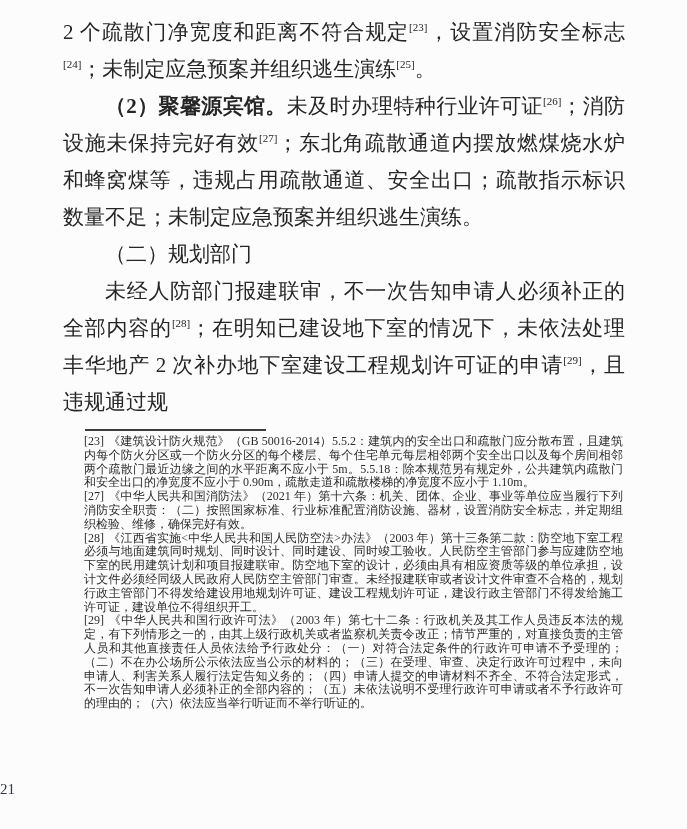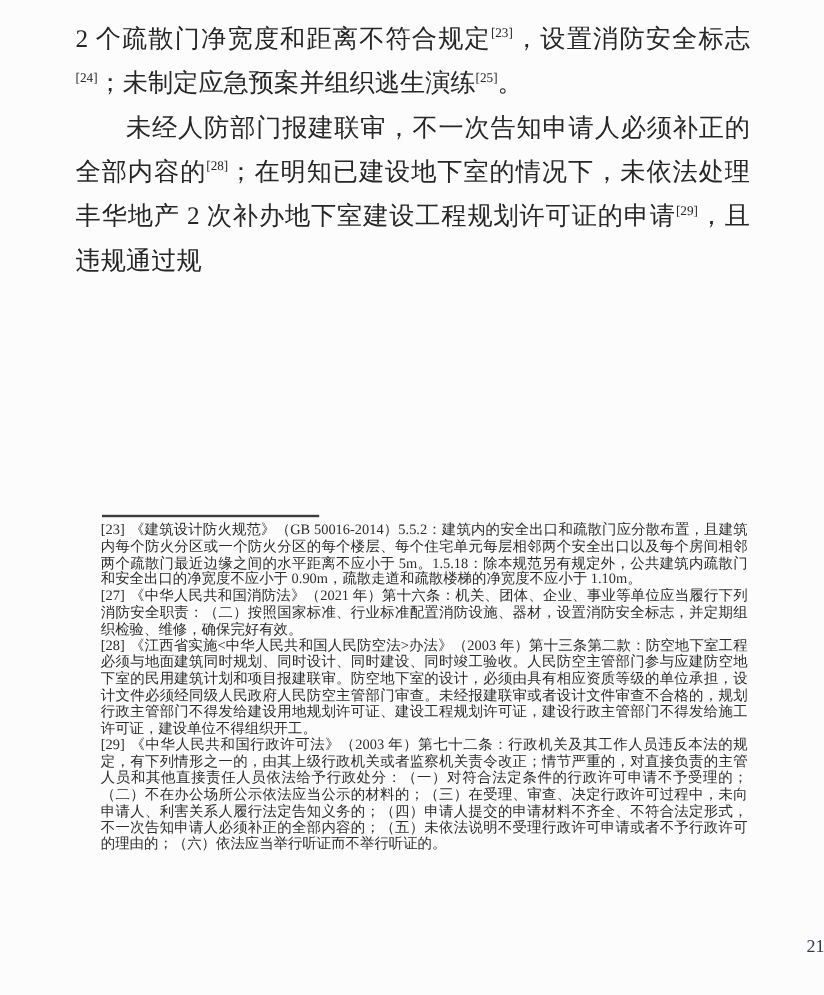--- a/index.html
+++ b/index.html
@@ -51,34 +51,36 @@
     text-justify: inter-ideograph;
     color: #2c2c2c;
   }
   .footnote { margin: 0; }
   .fn-ref { margin-right: 0.35em; }
   .page-number {
     position: absolute;
     left: 0;
     right: 0;
     top: 781px;
-    text-align: right;
+    text-align: left;
     font-size: 15px;
     color: #33384a;
   }
 </style>
 </head>
 <body>
 
 <div class="page">
   <div class="body-text">
       <p class="para"><span class="seg-normal">2 个疏散门净宽度和距离不符合规定</span><span class="seg-sup">[23]</span><span class="seg-normal">，设置消防安全标志</span><span class="seg-sup">[24]</span><span class="seg-normal">；未制定应急预案并组织逃生演练</span><span class="seg-sup">[25]</span><span class="seg-normal">。</span></p>
+      <p class="para indent"><span class="seg-bold">（2）聚馨源宾馆。</span><span class="seg-normal">未及时办理特种行业许可证</span><span class="seg-sup">[26]</span><span class="seg-normal">；消防设施未保持完好有效</span><span class="seg-sup">[27]</span><span class="seg-normal">；东北角疏散通道内摆放燃煤烧水炉和蜂窝煤等，违规占用疏散通道、安全出口；疏散指示标识数量不足；未制定应急预案并组织逃生演练。</span></p>
+      <p class="para indent"><span class="seg-normal">（二）规划部门</span></p>
       <p class="para indent"><span class="seg-normal">未经人防部门报建联审，不一次告知申请人必须补正的全部内容的</span><span class="seg-sup">[28]</span><span class="seg-normal">；在明知已建设地下室的情况下，未依法处理丰华地产 2 次补办地下室建设工程规划许可证的申请</span><span class="seg-sup">[29]</span><span class="seg-normal">，且违规通过规</span></p>
     </div>
   <div class="footnote-sep"></div>
   <div class="footnotes">
-      <p class="footnote"><span class="fn-ref">[23]</span><span class="fn-text">《建筑设计防火规范》（GB 50016-2014）5.5.2：建筑内的安全出口和疏散门应分散布置，且建筑内每个防火分区或一个防火分区的每个楼层、每个住宅单元每层相邻两个安全出口以及每个房间相邻两个疏散门最近边缘之间的水平距离不应小于 5m。1.5.18：除本规范另有规定外，公共建筑内疏散门和安全出口的净宽度不应小于 0.90m，疏散走道和疏散楼梯的净宽度不应小于 1.10m。</span></p>
+      <p class="footnote"><span class="fn-ref">[23]</span><span class="fn-text">《建筑设计防火规范》（GB 50016-2014）5.5.2：建筑内的安全出口和疏散门应分散布置，且建筑内每个防火分区或一个防火分区的每个楼层、每个住宅单元每层相邻两个安全出口以及每个房间相邻两个疏散门最近边缘之间的水平距离不应小于 5m。5.5.18：除本规范另有规定外，公共建筑内疏散门和安全出口的净宽度不应小于 0.90m，疏散走道和疏散楼梯的净宽度不应小于 1.10m。</span></p>
       <p class="footnote"><span class="fn-ref">[27]</span><span class="fn-text">《中华人民共和国消防法》（2021 年）第十六条：机关、团体、企业、事业等单位应当履行下列消防安全职责：（二）按照国家标准、行业标准配置消防设施、器材，设置消防安全标志，并定期组织检验、维修，确保完好有效。</span></p>
       <p class="footnote"><span class="fn-ref">[28]</span><span class="fn-text">《江西省实施&lt;中华人民共和国人民防空法&gt;办法》（2003 年）第十三条第二款：防空地下室工程必须与地面建筑同时规划、同时设计、同时建设、同时竣工验收。人民防空主管部门参与应建防空地下室的民用建筑计划和项目报建联审。防空地下室的设计，必须由具有相应资质等级的单位承担，设计文件必须经同级人民政府人民防空主管部门审查。未经报建联审或者设计文件审查不合格的，规划行政主管部门不得发给建设用地规划许可证、建设工程规划许可证，建设行政主管部门不得发给施工许可证，建设单位不得组织开工。</span></p>
       <p class="footnote"><span class="fn-ref">[29]</span><span class="fn-text">《中华人民共和国行政许可法》（2003 年）第七十二条：行政机关及其工作人员违反本法的规定，有下列情形之一的，由其上级行政机关或者监察机关责令改正；情节严重的，对直接负责的主管人员和其他直接责任人员依法给予行政处分：（一）对符合法定条件的行政许可申请不予受理的；（二）不在办公场所公示依法应当公示的材料的；（三）在受理、审查、决定行政许可过程中，未向申请人、利害关系人履行法定告知义务的；（四）申请人提交的申请材料不齐全、不符合法定形式，不一次告知申请人必须补正的全部内容的；（五）未依法说明不受理行政许可申请或者不予行政许可的理由的；（六）依法应当举行听证而不举行听证的。</span></p>
     </div>
   <div class="page-number">21</div>
 </div>
 
 </body></html>

